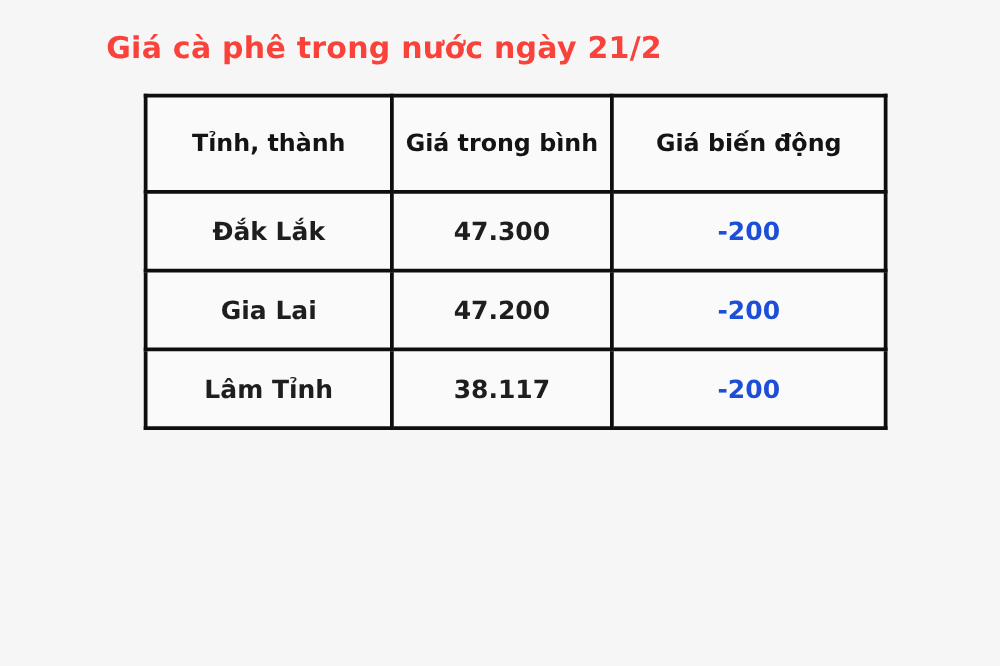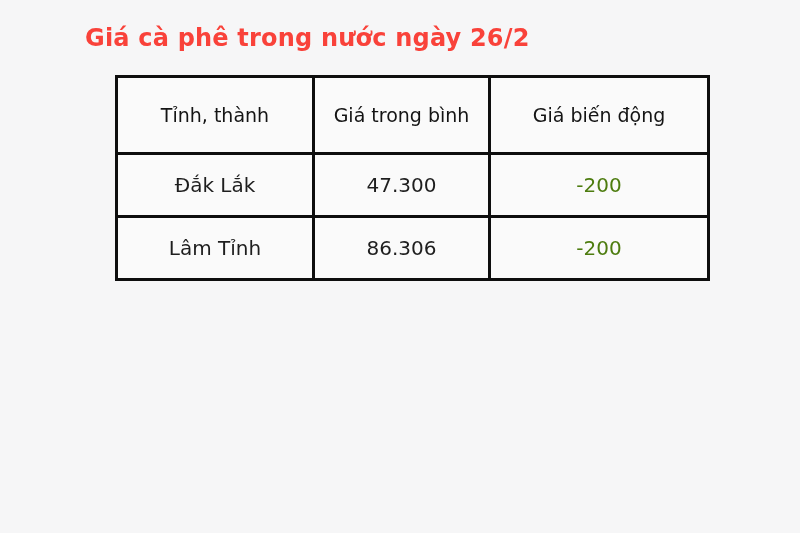--- a/index.html
+++ b/index.html
@@ -37,52 +37,52 @@
   .price-table th,
   .price-table td {
     border: 3px solid #0e0e0e;
     text-align: center;
     vertical-align: middle;
     padding: 0;
   }
   .price-table th {
     height: 74px;
     font-size: 19px;
-    font-weight: 400;
+    font-weight: 700;
     color: #141414;
   }
   .price-table td {
     height: 60px;
     font-size: 20px;
-    font-weight: 400;
+    font-weight: 700;
     color: #1e1e1e;
   }
   .col-province { width: 197px; }
   .col-avg      { width: 176px; }
   .col-change   { width: 219px; }
   .price-table td.change-cell {
-    color: #4d7c0f;
+    color: #1d4ed8;
   }
   .unit-note {
     position: absolute;
     top: 493px;
     left: 115px;
     width: 592px;
     text-align: right;
     font-size: 18px;
     font-weight: 700;
     color: #1a1a1a;
   }
 </style>
 </head>
 <body>
 
 <div class="canvas">
 
-  <h1 class="title">Giá cà phê trong nước ngày 26/2</h1>
+  <h1 class="title">Giá cà phê trong nước ngày 21/2</h1>
 
   <table class="price-table">
     <colgroup>
       <col class="col-province">
       <col class="col-avg">
       <col class="col-change">
     </colgroup>
     <thead>
       <tr>
         <th>Tỉnh, thành</th>
@@ -90,21 +90,26 @@
         <th>Giá biến động</th>
       </tr>
     </thead>
     <tbody>
       <tr>
         <td>Đắk Lắk</td>
         <td>47.300</td>
         <td class="change-cell">-200</td>
       </tr>
       <tr>
+        <td>Gia Lai</td>
+        <td>47.200</td>
+        <td class="change-cell">-200</td>
+      </tr>
+      <tr>
         <td>Lâm Tỉnh</td>
-        <td>86.306</td>
+        <td>38.117</td>
         <td class="change-cell">-200</td>
       </tr>
     </tbody>
   </table>
 
 
 </div>
 
 </body></html>

